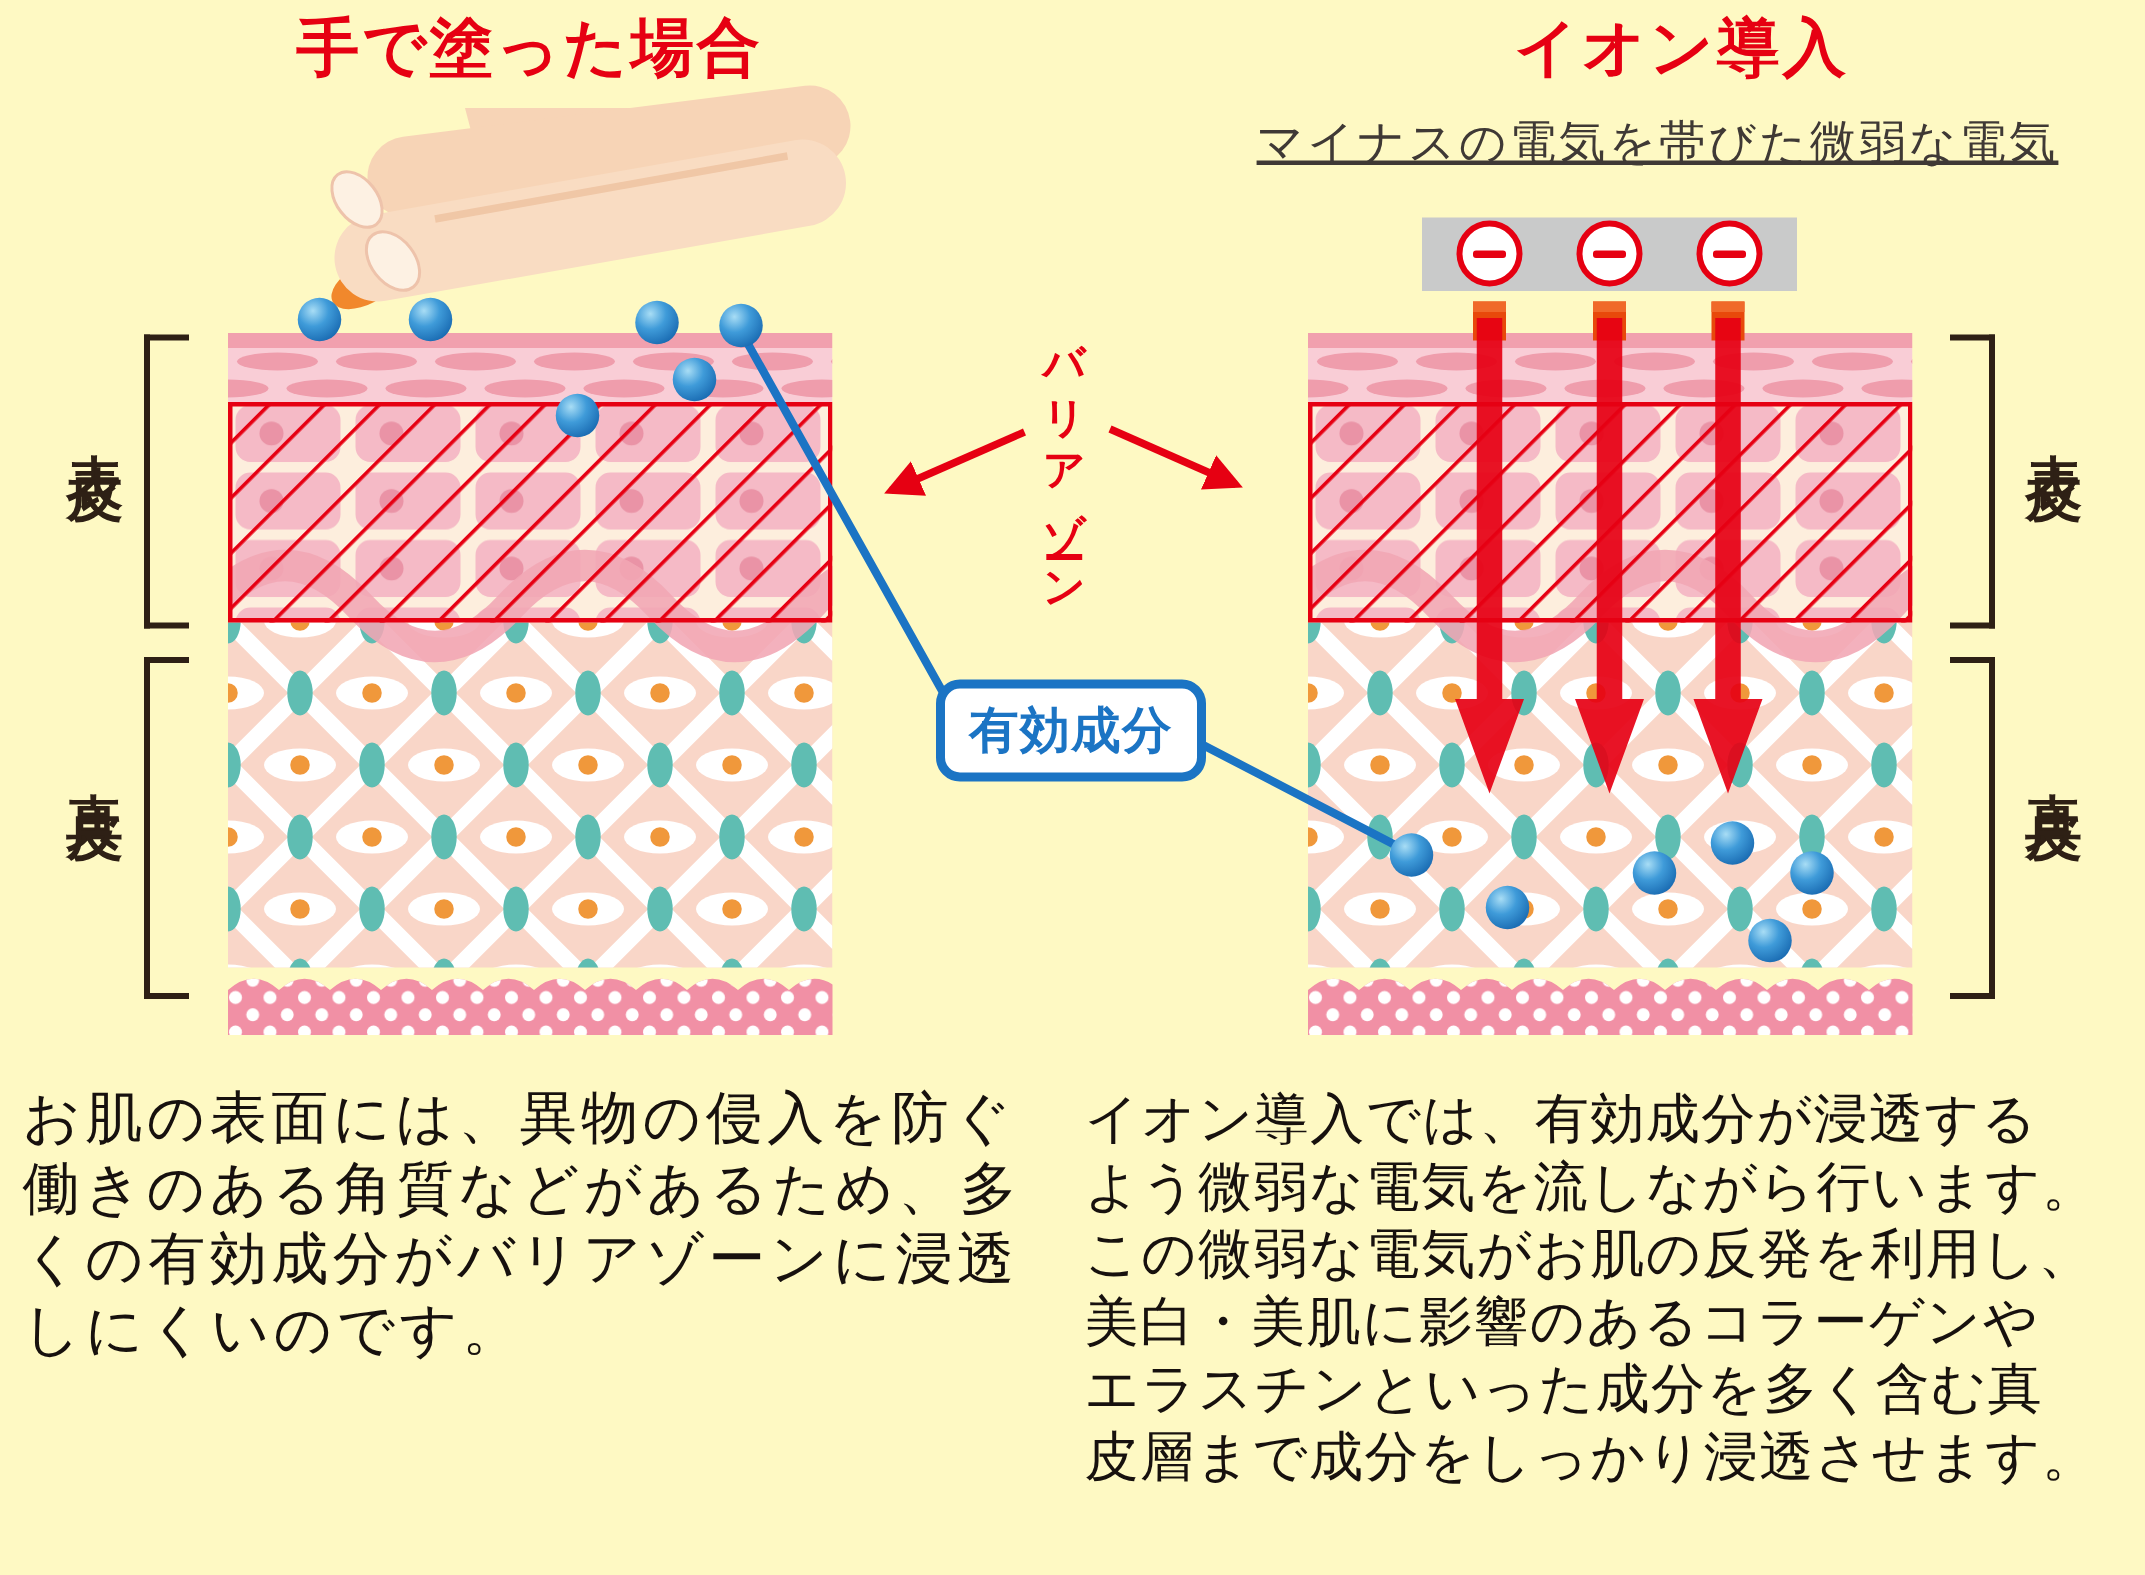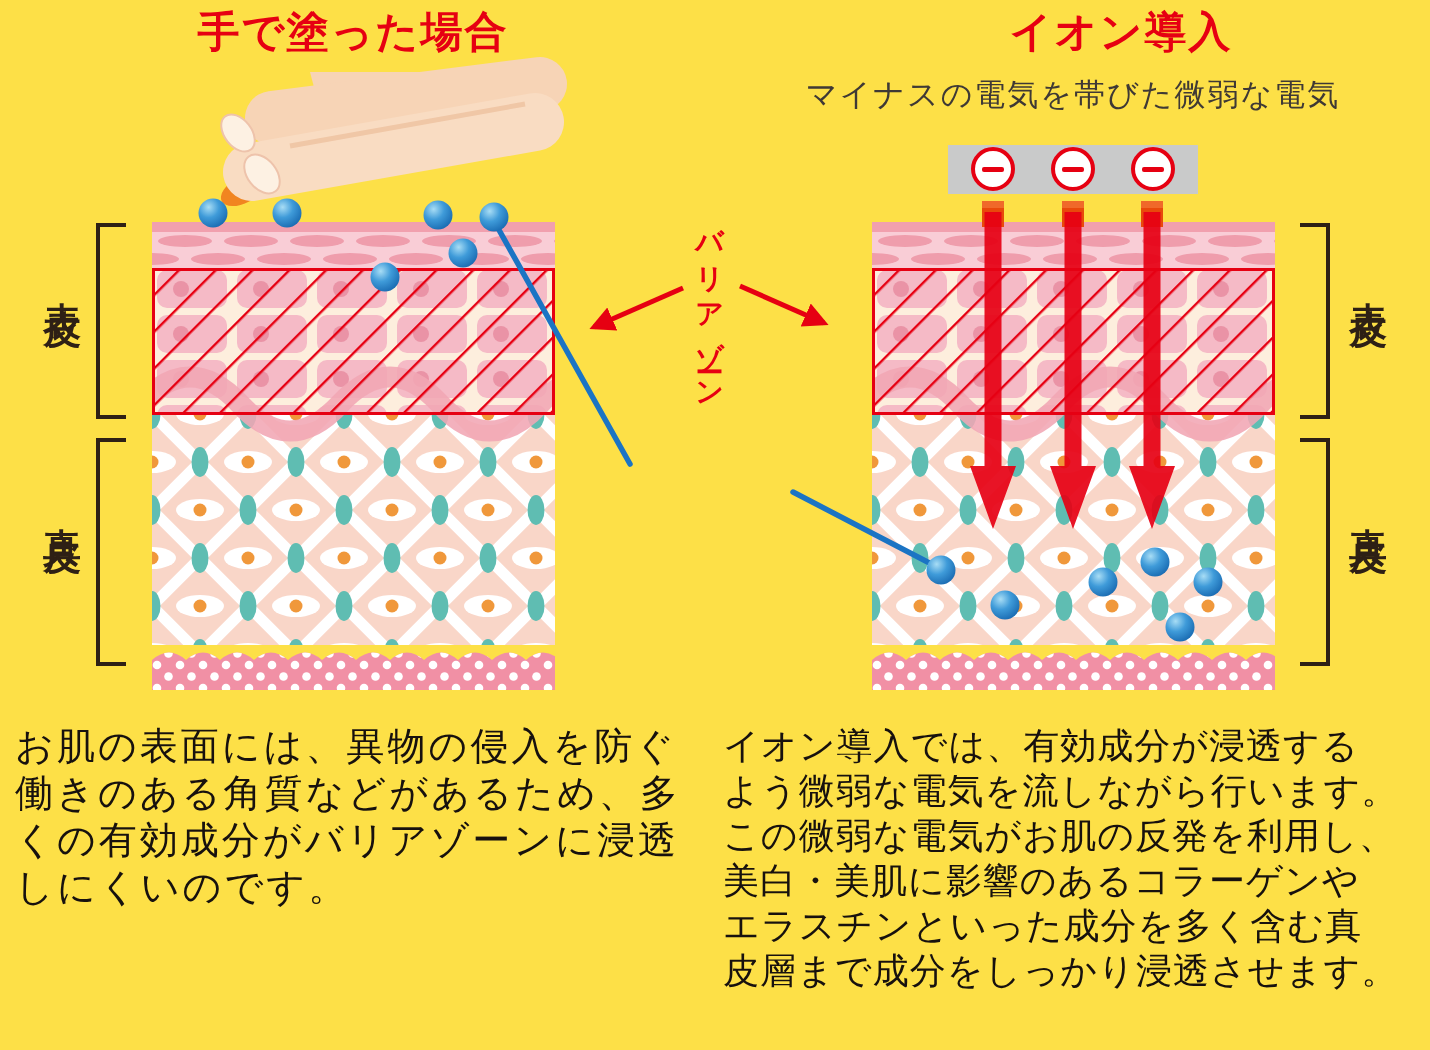--- a/index.html
+++ b/index.html
@@ -1,22 +1,22 @@
 <!DOCTYPE html>
 <html><head>
 <meta charset="utf-8">
 <style>
   html,body{margin:0;padding:0;background:#000;}
-  .stage{position:relative;width:1430px;height:1050px;background:#fde047;overflow:hidden;
+  .stage{position:relative;width:1430px;height:1050px;background:#fef9c3;overflow:hidden;
          font-family:"Liberation Sans","DejaVu Sans",sans-serif;}
   .title{position:absolute;top:4px;width:406px;text-align:center;font-size:42px;font-weight:800;
          color:#e60012;letter-spacing:2px;z-index:3;}
   .title.left{left:150px;} .title.right{left:918px;}
-  .subtitle{position:absolute;left:800px;top:74px;width:546px;text-align:center;font-size:31px;
-            color:#3f3935;letter-spacing:2px;z-index:3;}
+  .subtitle{position:absolute;left:832px;top:74px;width:546px;text-align:center;font-size:31px;
+            color:#3f3935;letter-spacing:2px;z-index:3;text-decoration:underline;}
   .electrode-bar{position:absolute;left:948px;top:145px;width:250px;height:49px;background:#c9caca;z-index:2;}
   .electrode{position:absolute;top:2px;width:36px;height:36px;border:4px solid #e60012;border-radius:50%;
              background:#fff;display:flex;align-items:center;justify-content:center;}
   .electrode .minus{width:22px;height:5px;background:#e60012;border-radius:2px;}
   .skin{position:absolute;top:222px;width:403px;height:468px;z-index:1;}
   .skin.left{left:152px;} .skin.right{left:872px;}
   .overlay{position:absolute;left:0;top:0;width:1430px;height:1050px;z-index:4;pointer-events:none;}
   .bracket{position:absolute;width:26px;z-index:3;}
   .bracket.l{border-left:4px solid #2e2015;border-top:4px solid #2e2015;border-bottom:4px solid #2e2015;}
   .bracket.r{border-right:4px solid #2e2015;border-top:4px solid #2e2015;border-bottom:4px solid #2e2015;}
@@ -191,20 +191,21 @@
     <g fill="url(#grad-sphere)">
       <circle cx="941" cy="570" r="14.5"></circle>
       <circle cx="1005" cy="605" r="14.5"></circle>
       <circle cx="1103" cy="582" r="14.5"></circle>
       <circle cx="1155" cy="562" r="14.5"></circle>
       <circle cx="1208" cy="582" r="14.5"></circle>
       <circle cx="1180" cy="627" r="14.5"></circle>
     </g>
   </svg>
 
+  <div class="ingredient-box">有効成分</div>
 
   <div class="caption left">
     <span>お肌の表面には、異物の侵入を防ぐ</span>
     <span>働きのある角質などがあるため、多</span>
     <span>くの有効成分がバリアゾーンに浸透</span>
     <span>しにくいのです。</span>
   </div>
   <div class="caption right">
     <span>イオン導入では、有効成分が浸透する</span>
     <span>よう微弱な電気を流しながら行います。</span>

